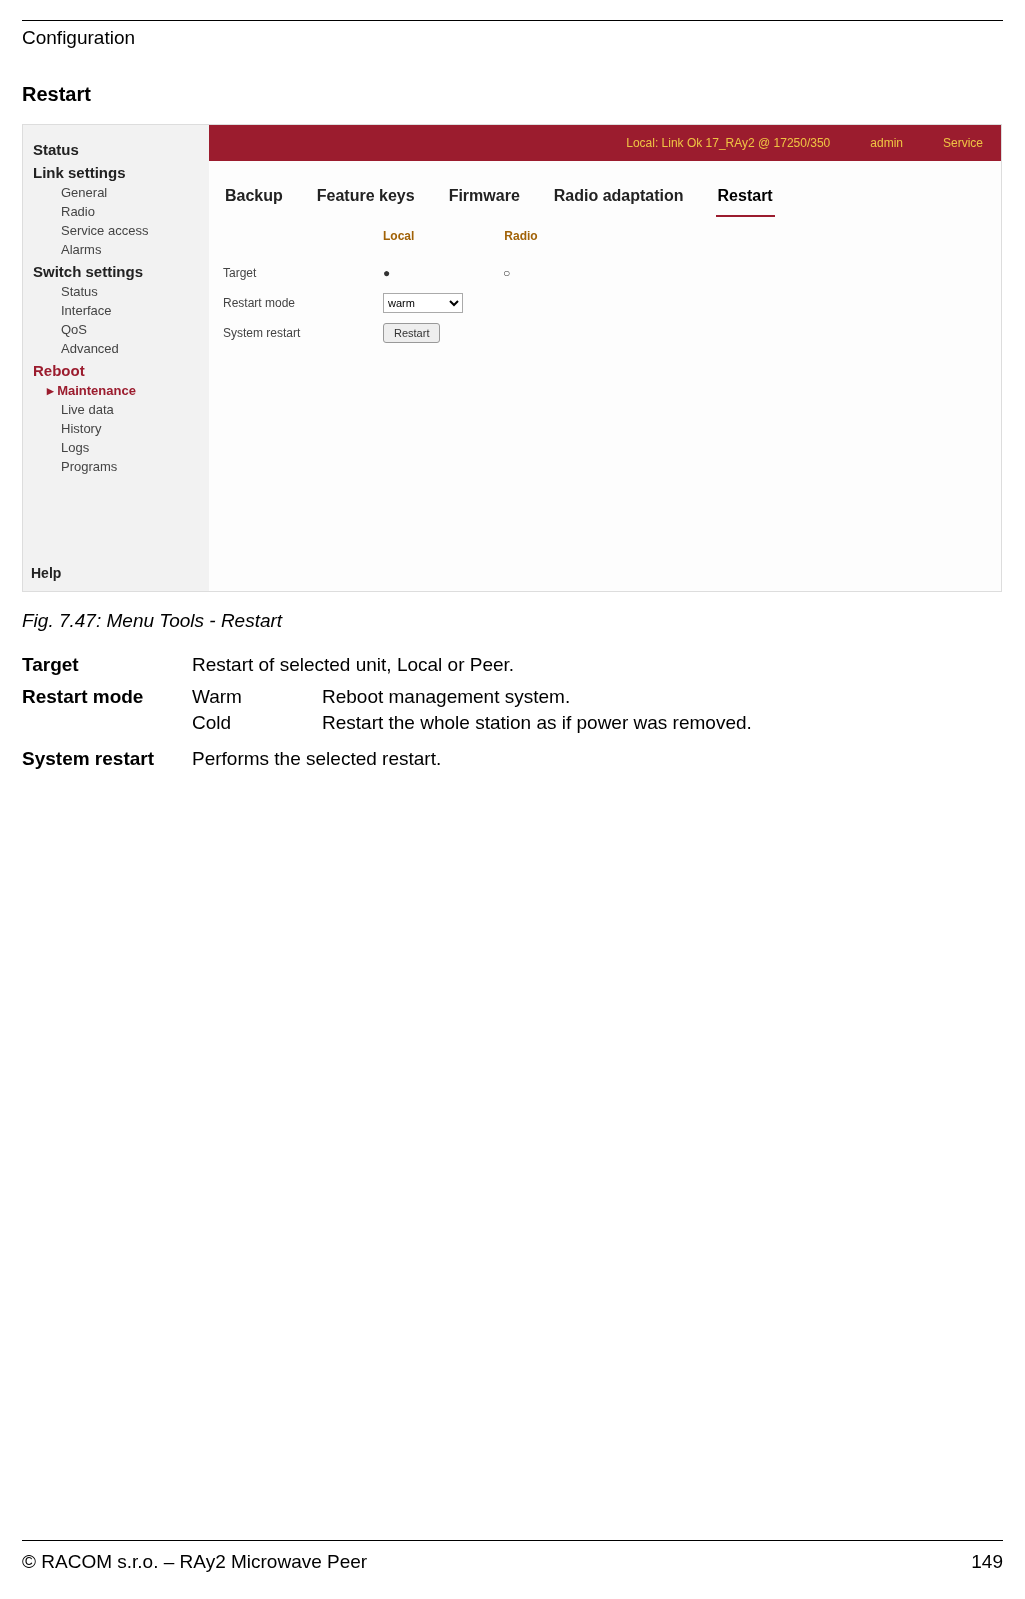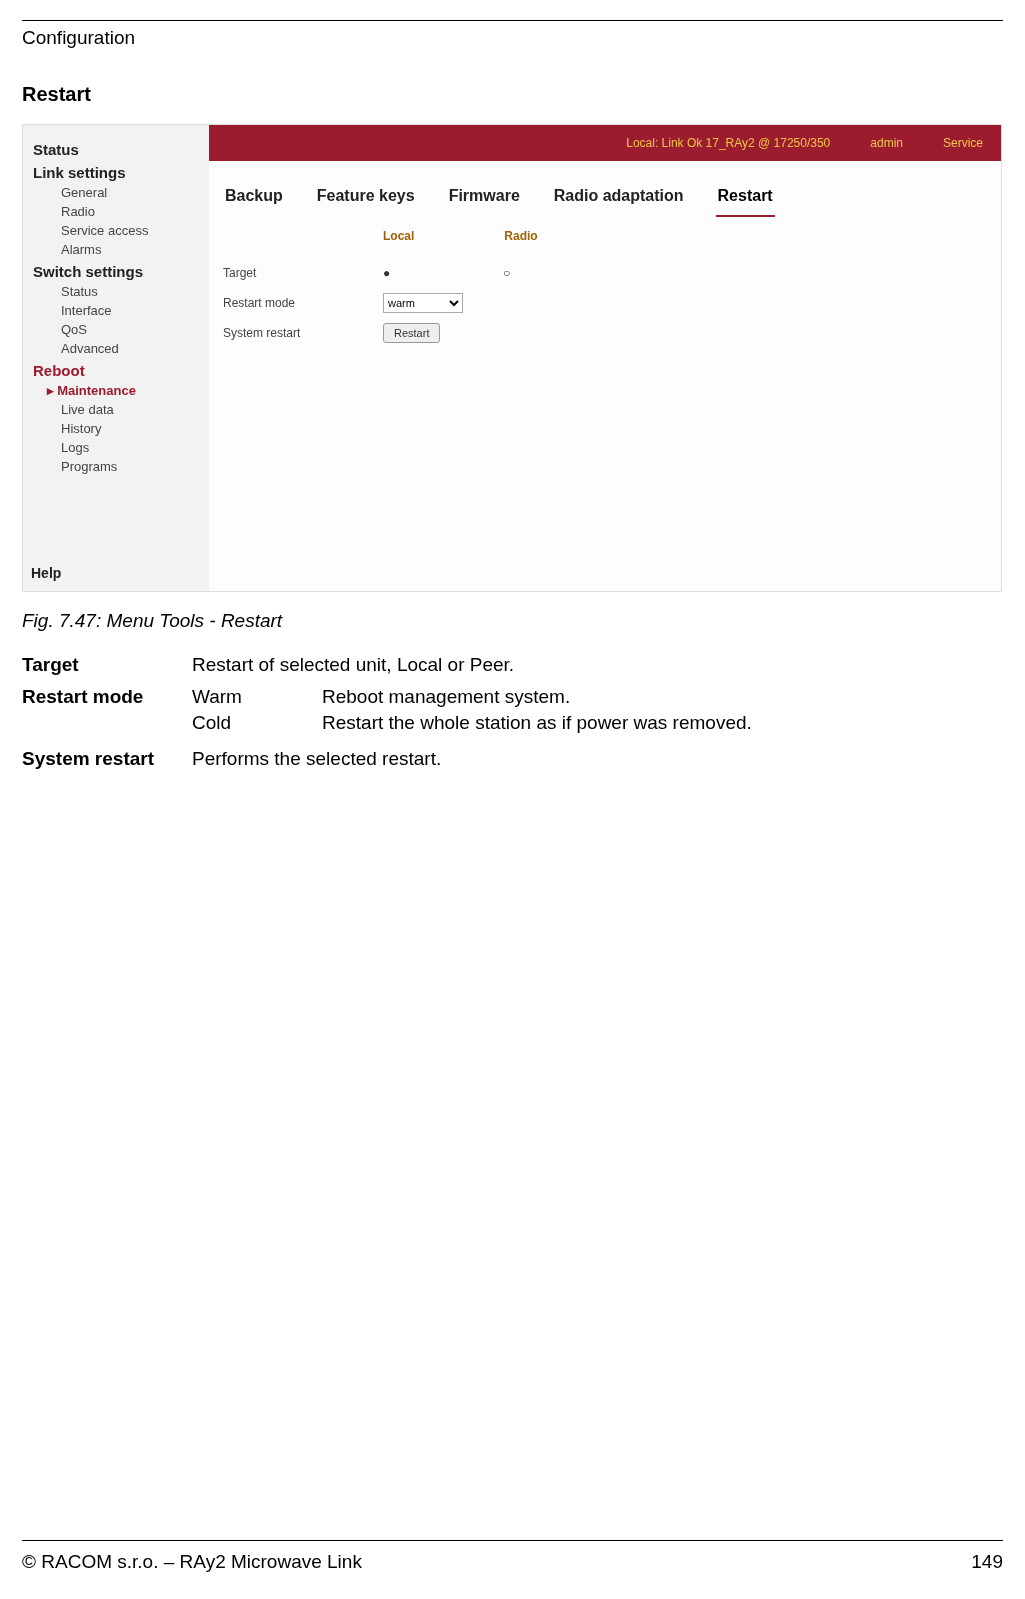--- a/index.html
+++ b/index.html
@@ -169,15 +169,15 @@
         </div>
       </div>
     </div>
     <div class="row">
       <div class="dt">System restart</div>
       <div class="dd">Performs the selected restart.</div>
     </div>
   </div>
 
 <div class="footer">
-  <span>© RACOM s.r.o. – RAy2 Microwave Link</span>
+  <span>© RACOM s.r.o. – RAy2 Microwave Peer</span>
   <span>149</span>
 </div>
 
 </body></html>

